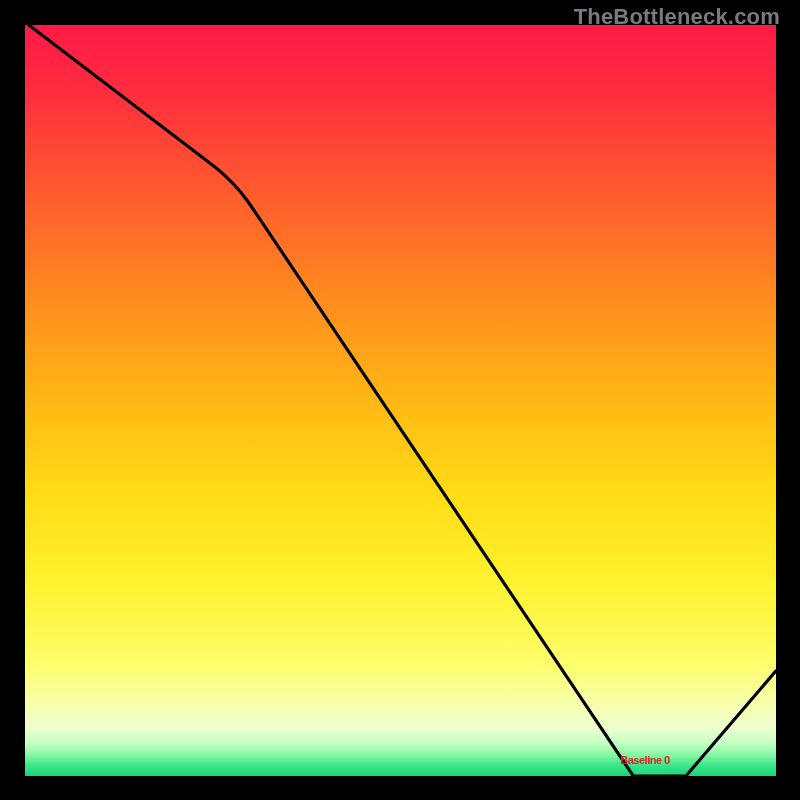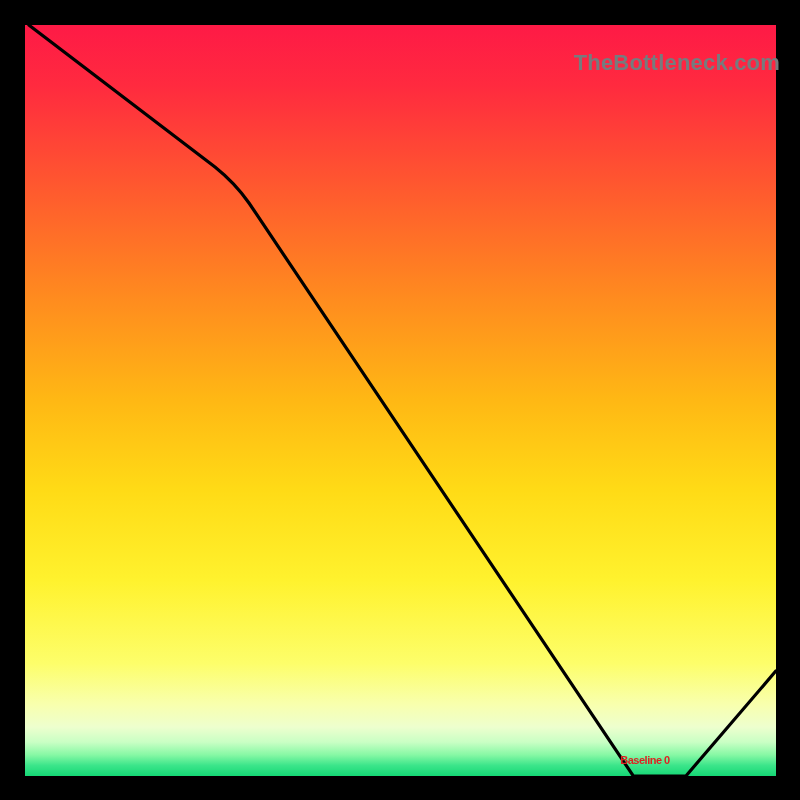--- a/index.html
+++ b/index.html
@@ -30,21 +30,20 @@
   }
   .watermark {
     position: absolute;
     top: 4px;
     right: 20px;
     color: #777b7e;
     font-size: 22px;
     font-weight: 600;
     letter-spacing: 0.2px;
     user-select: none;
-    margin-top: 46px;
   }
   .baseline-label {
     position: absolute;
     color: #d22;
     font-size: 11px;
     font-weight: 700;
     letter-spacing: -0.5px;
     white-space: nowrap;
     transform: translate(-50%, -50%);
     user-select: none;

